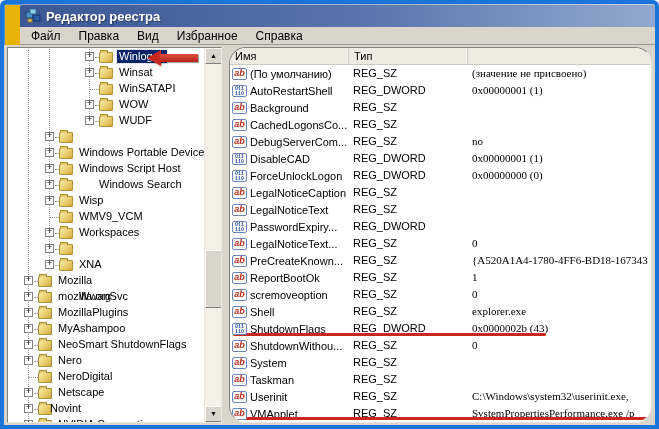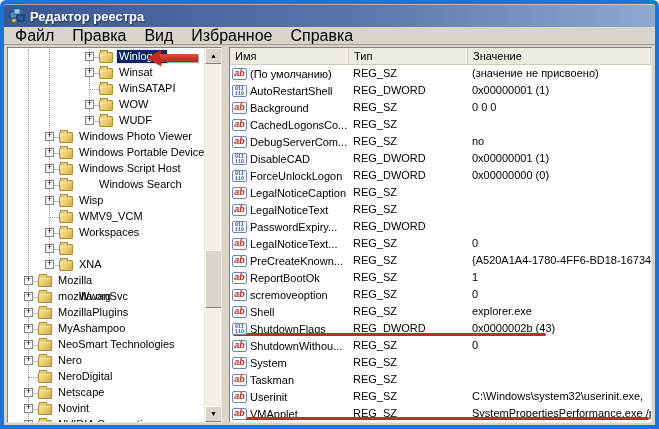--- a/index.html
+++ b/index.html
@@ -1,40 +1,40 @@
 <!DOCTYPE html>
 <html><head>
 <meta charset="utf-8">
 <style>
   * { box-sizing: border-box; margin: 0; padding: 0; }
   html,body { width:659px; height:429px; overflow:hidden; }
   body { font-family:"Liberation Sans", sans-serif; background:#fff; position:relative; }
 
   .window { position:absolute; inset:0; border:4px solid #1B74D8; border-radius:6px 6px 0 0;
-            background:#c2410c; box-shadow: inset 0 0 0 1px #4D92E0; }
+            background:#eab308; box-shadow: inset 0 0 0 1px #4D92E0; padding-left: 16px; }
 
   
   .titlebar { height:23px; display:flex; align-items:center; gap:5px; padding-left:5px;
               background:linear-gradient(to right,#3B5795,#5A76AC 55%,#92A8D0);
               border-radius:3px 3px 0 0; border-top:1px solid rgba(255,255,255,.45); }
   .titlebar .title { color:#fff; font-weight:bold; font-size:13px; text-shadow:1px 1px 1px rgba(0,0,0,.4); }
   .app-icon { width:16px; height:16px; display:inline-block; }
 
   
   .menubar { height:18px; background:#D9D5CB; display:flex; align-items:center; padding-left:2px;
              border-bottom:1px solid #9C988C; }
-  .menu-item { font-size:16px; color:#000; padding:1px 9px; cursor:default; }
+  .menu-item { font-size:12px; color:#000; padding:1px 9px; cursor:default; }
 
   
   .content { position:absolute; left:0; right:0; top:41px; bottom:0; background:#D9D5CB; }
 
   .panel { position:absolute; background:#fff; border:1px solid #848280;
            border-right-color:#EAE8E0; border-bottom-color:#EAE8E0; overflow:hidden; }
   .tree-panel { left:3px; top:2px; width:215px; bottom:2px; }
-  .list-panel { left:225px; right:3px; top:2px; bottom:2px; }
+  .list-panel { left:225px; right:3px; top:2px; bottom:2px;border-radius:17px; }
 
   
   .tree-rows { position:absolute; left:0; top:1px; right:17px; bottom:0; overflow:hidden; }
   .guide { position:absolute; border-left:1px dotted #9a9a9a; width:0; }
   .tree-row { position:relative; height:16px; font-size:11px; white-space:nowrap; }
   .plusbox { position:absolute; width:9px; height:9px; top:3px; background:#fff;
              border:1px solid #848280; color:#000; font-size:9px; line-height:7px;
              text-align:center; font-family:"Liberation Mono",monospace; }
   .stub { position:absolute; top:8px; border-top:1px dotted #9a9a9a; }
   .folder { position:absolute; top:3px; width:14px; height:11px;
@@ -61,21 +61,21 @@
   .list-header { display:grid; grid-template-columns:119px 119px 1fr; height:17px;
                  background:#EEEBE1; border-bottom:1px solid #CFCBC0; }
   .list-header .col { font-size:11px; color:#000; padding:2px 0 0 5px;
                       border-right:1px solid #CBC7BB; box-shadow:inset -1px 0 0 #FDFCFA; }
   .list-rows { position:absolute; left:0; right:0; top:17px; bottom:0; overflow:hidden; }
   .list-row { display:grid; grid-template-columns:119px 119px 1fr; height:17px;
               font-size:11px; color:#000; white-space:nowrap; }
   .cell { overflow:hidden; padding-top:2px; }
   .cell.name { display:flex; align-items:center; gap:3px; padding:0 0 0 2px; }
   .cell.type { padding-left:4px; }
-  .cell.value { padding-left:4px; }
+  .cell.value { padding-left:4px;font-family:Liberation Serif, serif; }
 
   .vicon { flex:0 0 15px; width:15px; height:12px; background:#fff; border:1px solid #6B84C0;
            border-radius:2px; position:relative; font-weight:bold; text-align:center; }
   .vicon.sz { color:#BE2E20; font-size:9px; line-height:9px; font-style:italic; }
   .vicon.dword { color:#2F55B0; font-family:"Liberation Mono",monospace; font-weight:bold;
                  font-size:5px; line-height:5px; padding-top:1px; letter-spacing:0; }
 
   
   .red-arrow { position:absolute; left:139px; top:2px; width:54px; height:16px; pointer-events:none; }
   .red-arrow .head { position:absolute; left:0; top:0; width:0; height:0;
@@ -146,21 +146,20 @@
           <div class="tree-row">
             <span class="stub" style="left: 87px; width: 4px;"></span>
             <span class="plusbox" style="left: 77px;">+</span>
             <span class="folder" style="left: 91px;"></span>
             <span class="tree-label" style="left: 109px;">WUDF</span>
           </div>
           <div class="tree-row">
             <span class="stub" style="left: 47px; width: 4px;"></span>
             <span class="plusbox" style="left: 37px;">+</span>
             <span class="folder" style="left: 51px;"></span>
-            <span class="tree-label" style="left: 69px;">Windows Photo Viewer</span>
           </div>
           <div class="tree-row">
             <span class="stub" style="left: 47px; width: 4px;"></span>
             <span class="plusbox" style="left: 37px;">+</span>
             <span class="folder" style="left: 51px;"></span>
             <span class="tree-label" style="left: 69px;">Windows Portable Devices</span>
           </div>
           <div class="tree-row">
             <span class="stub" style="left: 47px; width: 4px;"></span>
             <span class="plusbox" style="left: 37px;">+</span>
@@ -223,21 +222,21 @@
           <div class="tree-row">
             <span class="stub" style="left: 26px; width: 4px;"></span>
             <span class="plusbox" style="left: 16px;">+</span>
             <span class="folder" style="left: 30px;"></span>
             <span class="tree-label" style="left: 48px;">MyAshampoo</span>
           </div>
           <div class="tree-row">
             <span class="stub" style="left: 26px; width: 4px;"></span>
             <span class="plusbox" style="left: 16px;">+</span>
             <span class="folder" style="left: 30px;"></span>
-            <span class="tree-label" style="left: 48px;">NeoSmart Technologies</span>
+            <span class="tree-label" style="left: 48px;">NeoSmart ShutdownFlags</span>
           </div>
           <div class="tree-row">
             <span class="stub" style="left: 26px; width: 4px;"></span>
             <span class="plusbox" style="left: 16px;">+</span>
             <span class="folder" style="left: 30px;"></span>
             <span class="tree-label" style="left: 48px;">Nero</span>
           </div>
           <div class="tree-row">
             <span class="stub" style="left: 20px; width: 10px;"></span>
             <span class="folder" style="left: 30px;"></span>
@@ -246,21 +245,21 @@
           <div class="tree-row">
             <span class="stub" style="left: 26px; width: 4px;"></span>
             <span class="plusbox" style="left: 16px;">+</span>
             <span class="folder" style="left: 30px;"></span>
             <span class="tree-label" style="left: 48px;">Netscape</span>
           </div>
           <div class="tree-row">
             <span class="stub" style="left: 26px; width: 4px;"></span>
             <span class="plusbox" style="left: 16px;">+</span>
             <span class="folder" style="left: 30px;"></span>
-            <span class="tree-label" style="left: 48px;">Novint</span>
+            <span class="tree-label" style="left: 40px;">Novint</span>
           </div>
           <div class="tree-row">
             <span class="plusbox" style="left: 16px;">+</span>
             <span class="folder" style="left: 30px;"></span>
             <span class="tree-label" style="left: 48px;">NVIDIA Corporation</span>
           </div>
         </div>
       <div class="scrollbar">
         <div class="scroll-btn up">▲</div>
         <div class="scroll-thumb"></div>
@@ -269,21 +268,20 @@
       <div class="red-arrow">
         <span class="head"></span>
           <span class="body"></span>
       </div>
     </div>
 
     <div class="panel list-panel">
       <div class="list-header">
         <div class="col">Имя</div>
         <div class="col">Тип</div>
-        <div class="col">Значение</div>
       </div>
       <div class="list-rows" id="list-rows">
         <div class="underline shell"></div>
         <div class="underline userinit"></div>
       <div class="list-row">
             <div class="cell name">
               <span class="vicon sz">ab</span>
               <span>(По умолчанию)</span>
             </div>
             <div class="cell type">REG_SZ</div>
@@ -296,21 +294,20 @@
             </div>
             <div class="cell type">REG_DWORD</div>
             <div class="cell value">0x00000001 (1)</div>
           </div>
           <div class="list-row">
             <div class="cell name">
               <span class="vicon sz">ab</span>
               <span>Background</span>
             </div>
             <div class="cell type">REG_SZ</div>
-            <div class="cell value">0 0 0</div>
           </div>
           <div class="list-row">
             <div class="cell name">
               <span class="vicon sz">ab</span>
               <span>CachedLogonsCo...</span>
             </div>
             <div class="cell type">REG_SZ</div>
           </div>
           <div class="list-row">
             <div class="cell name">

